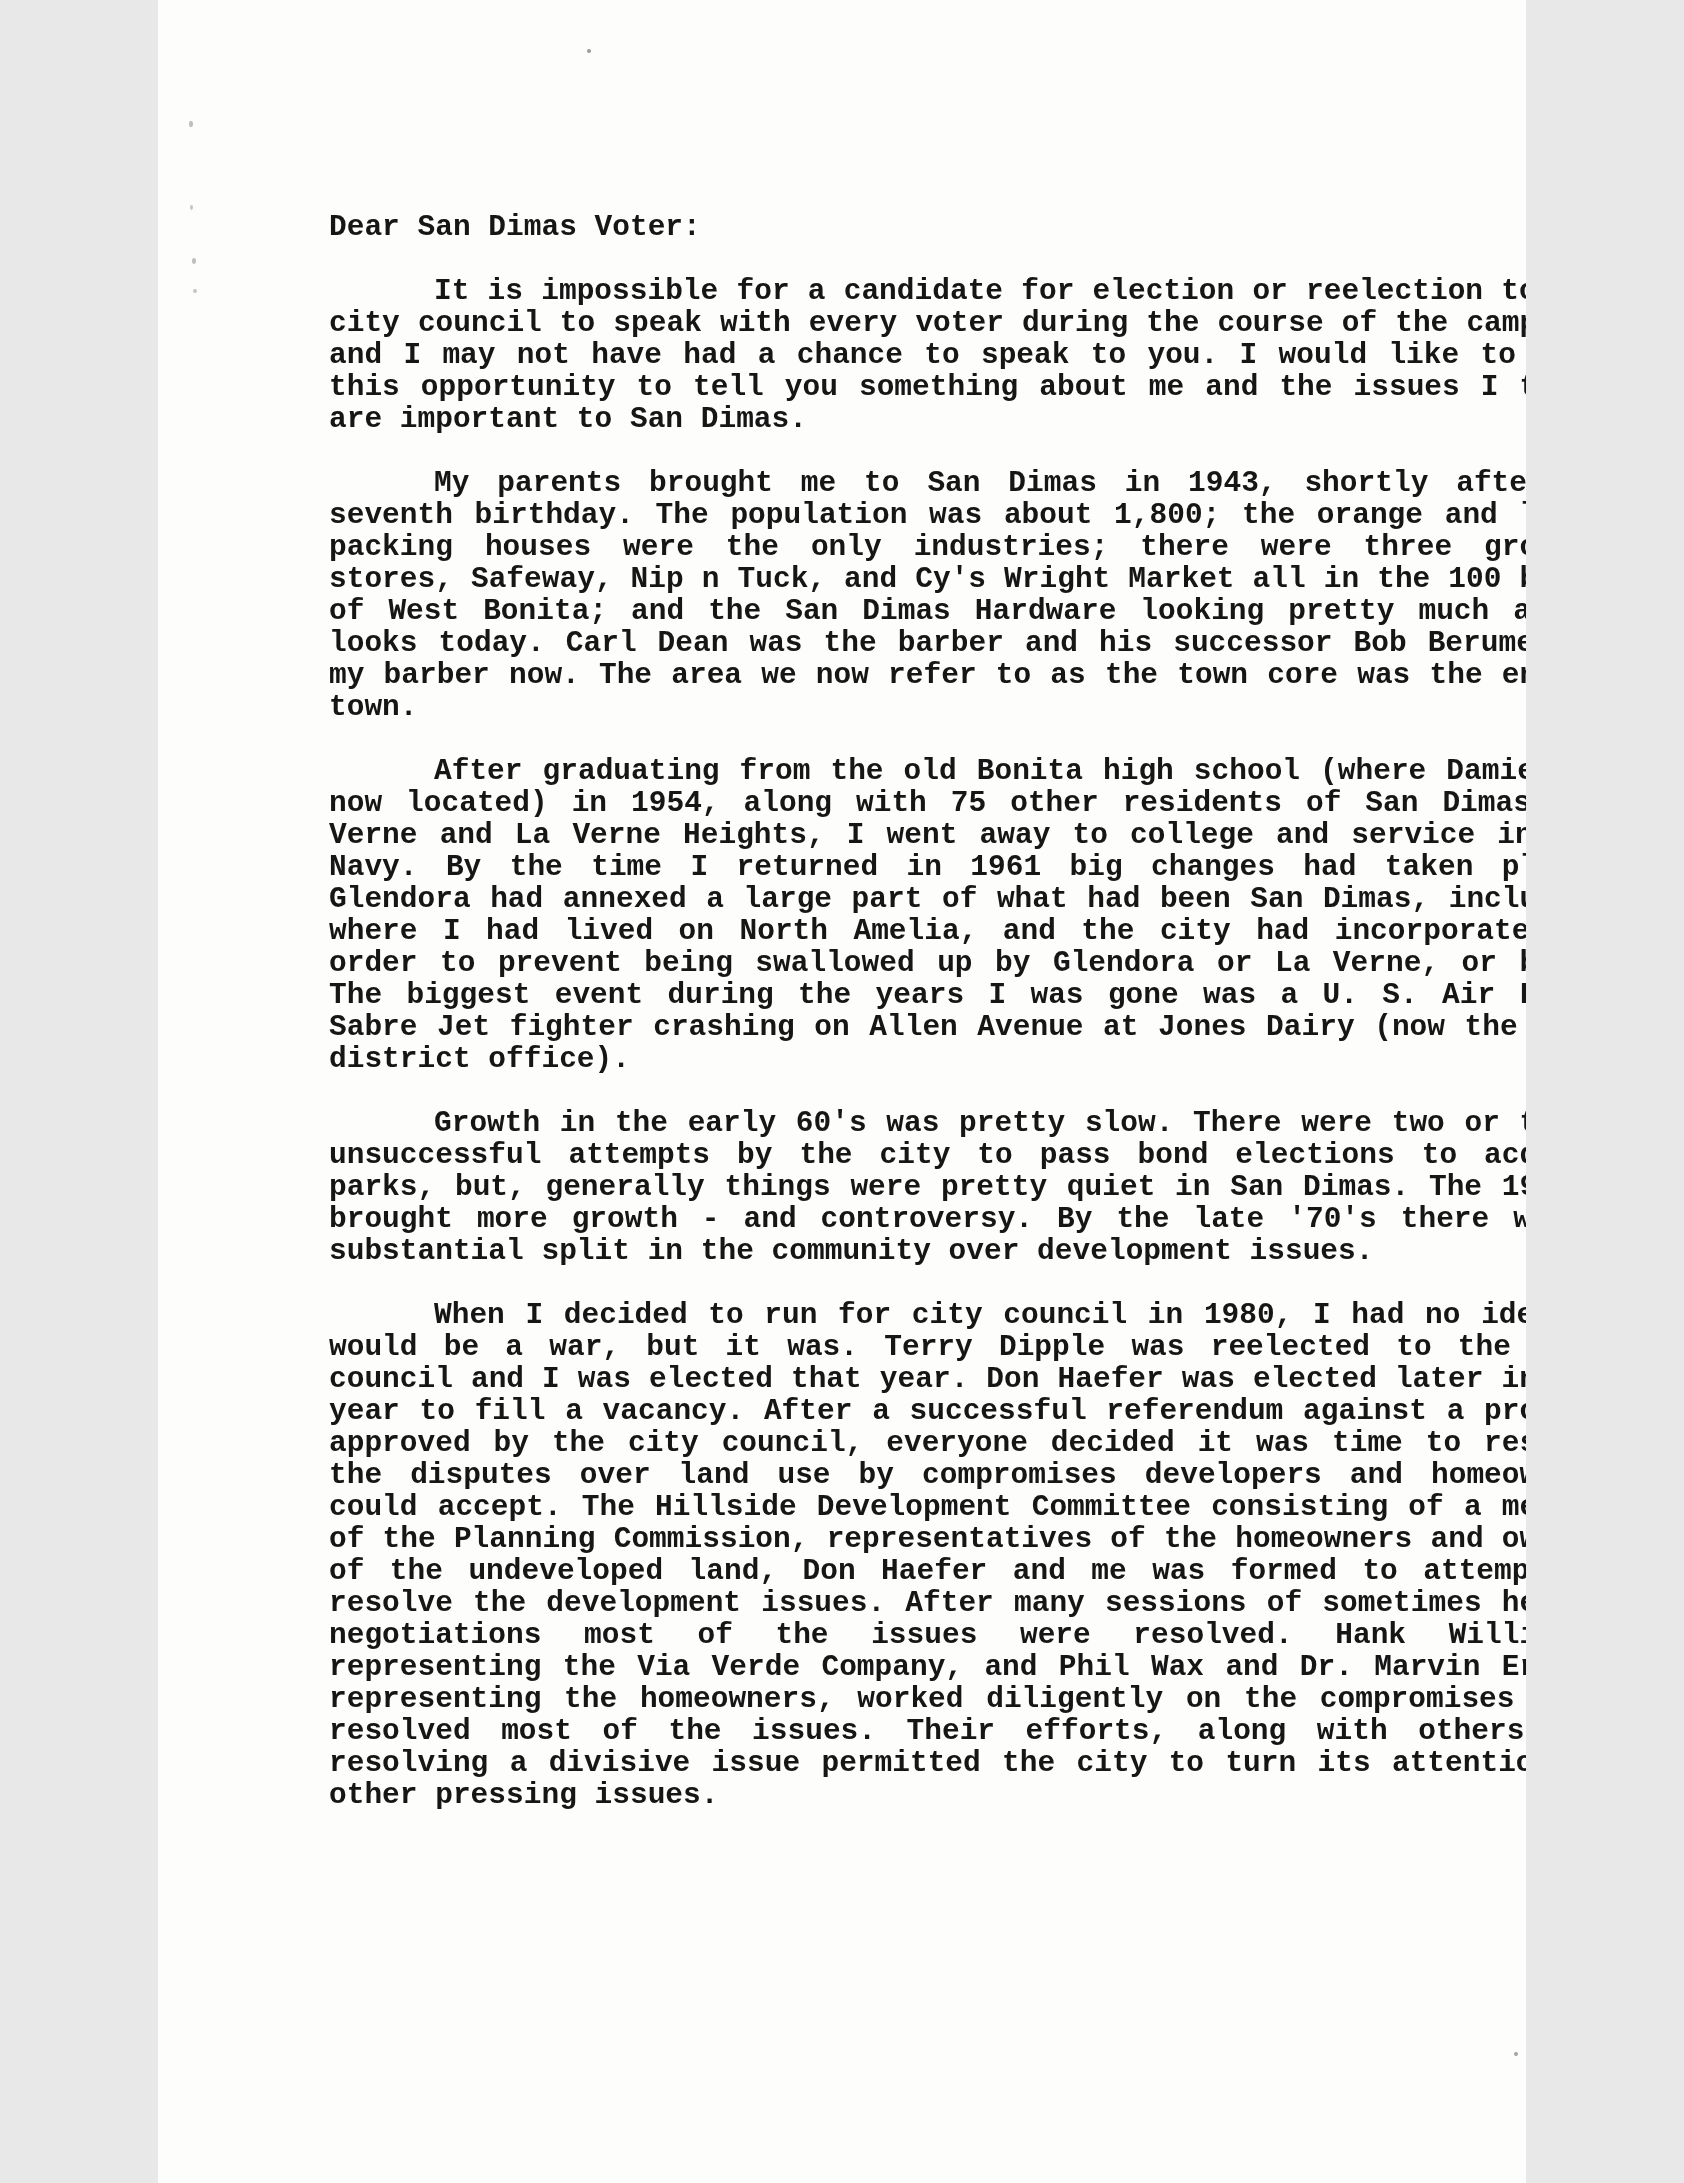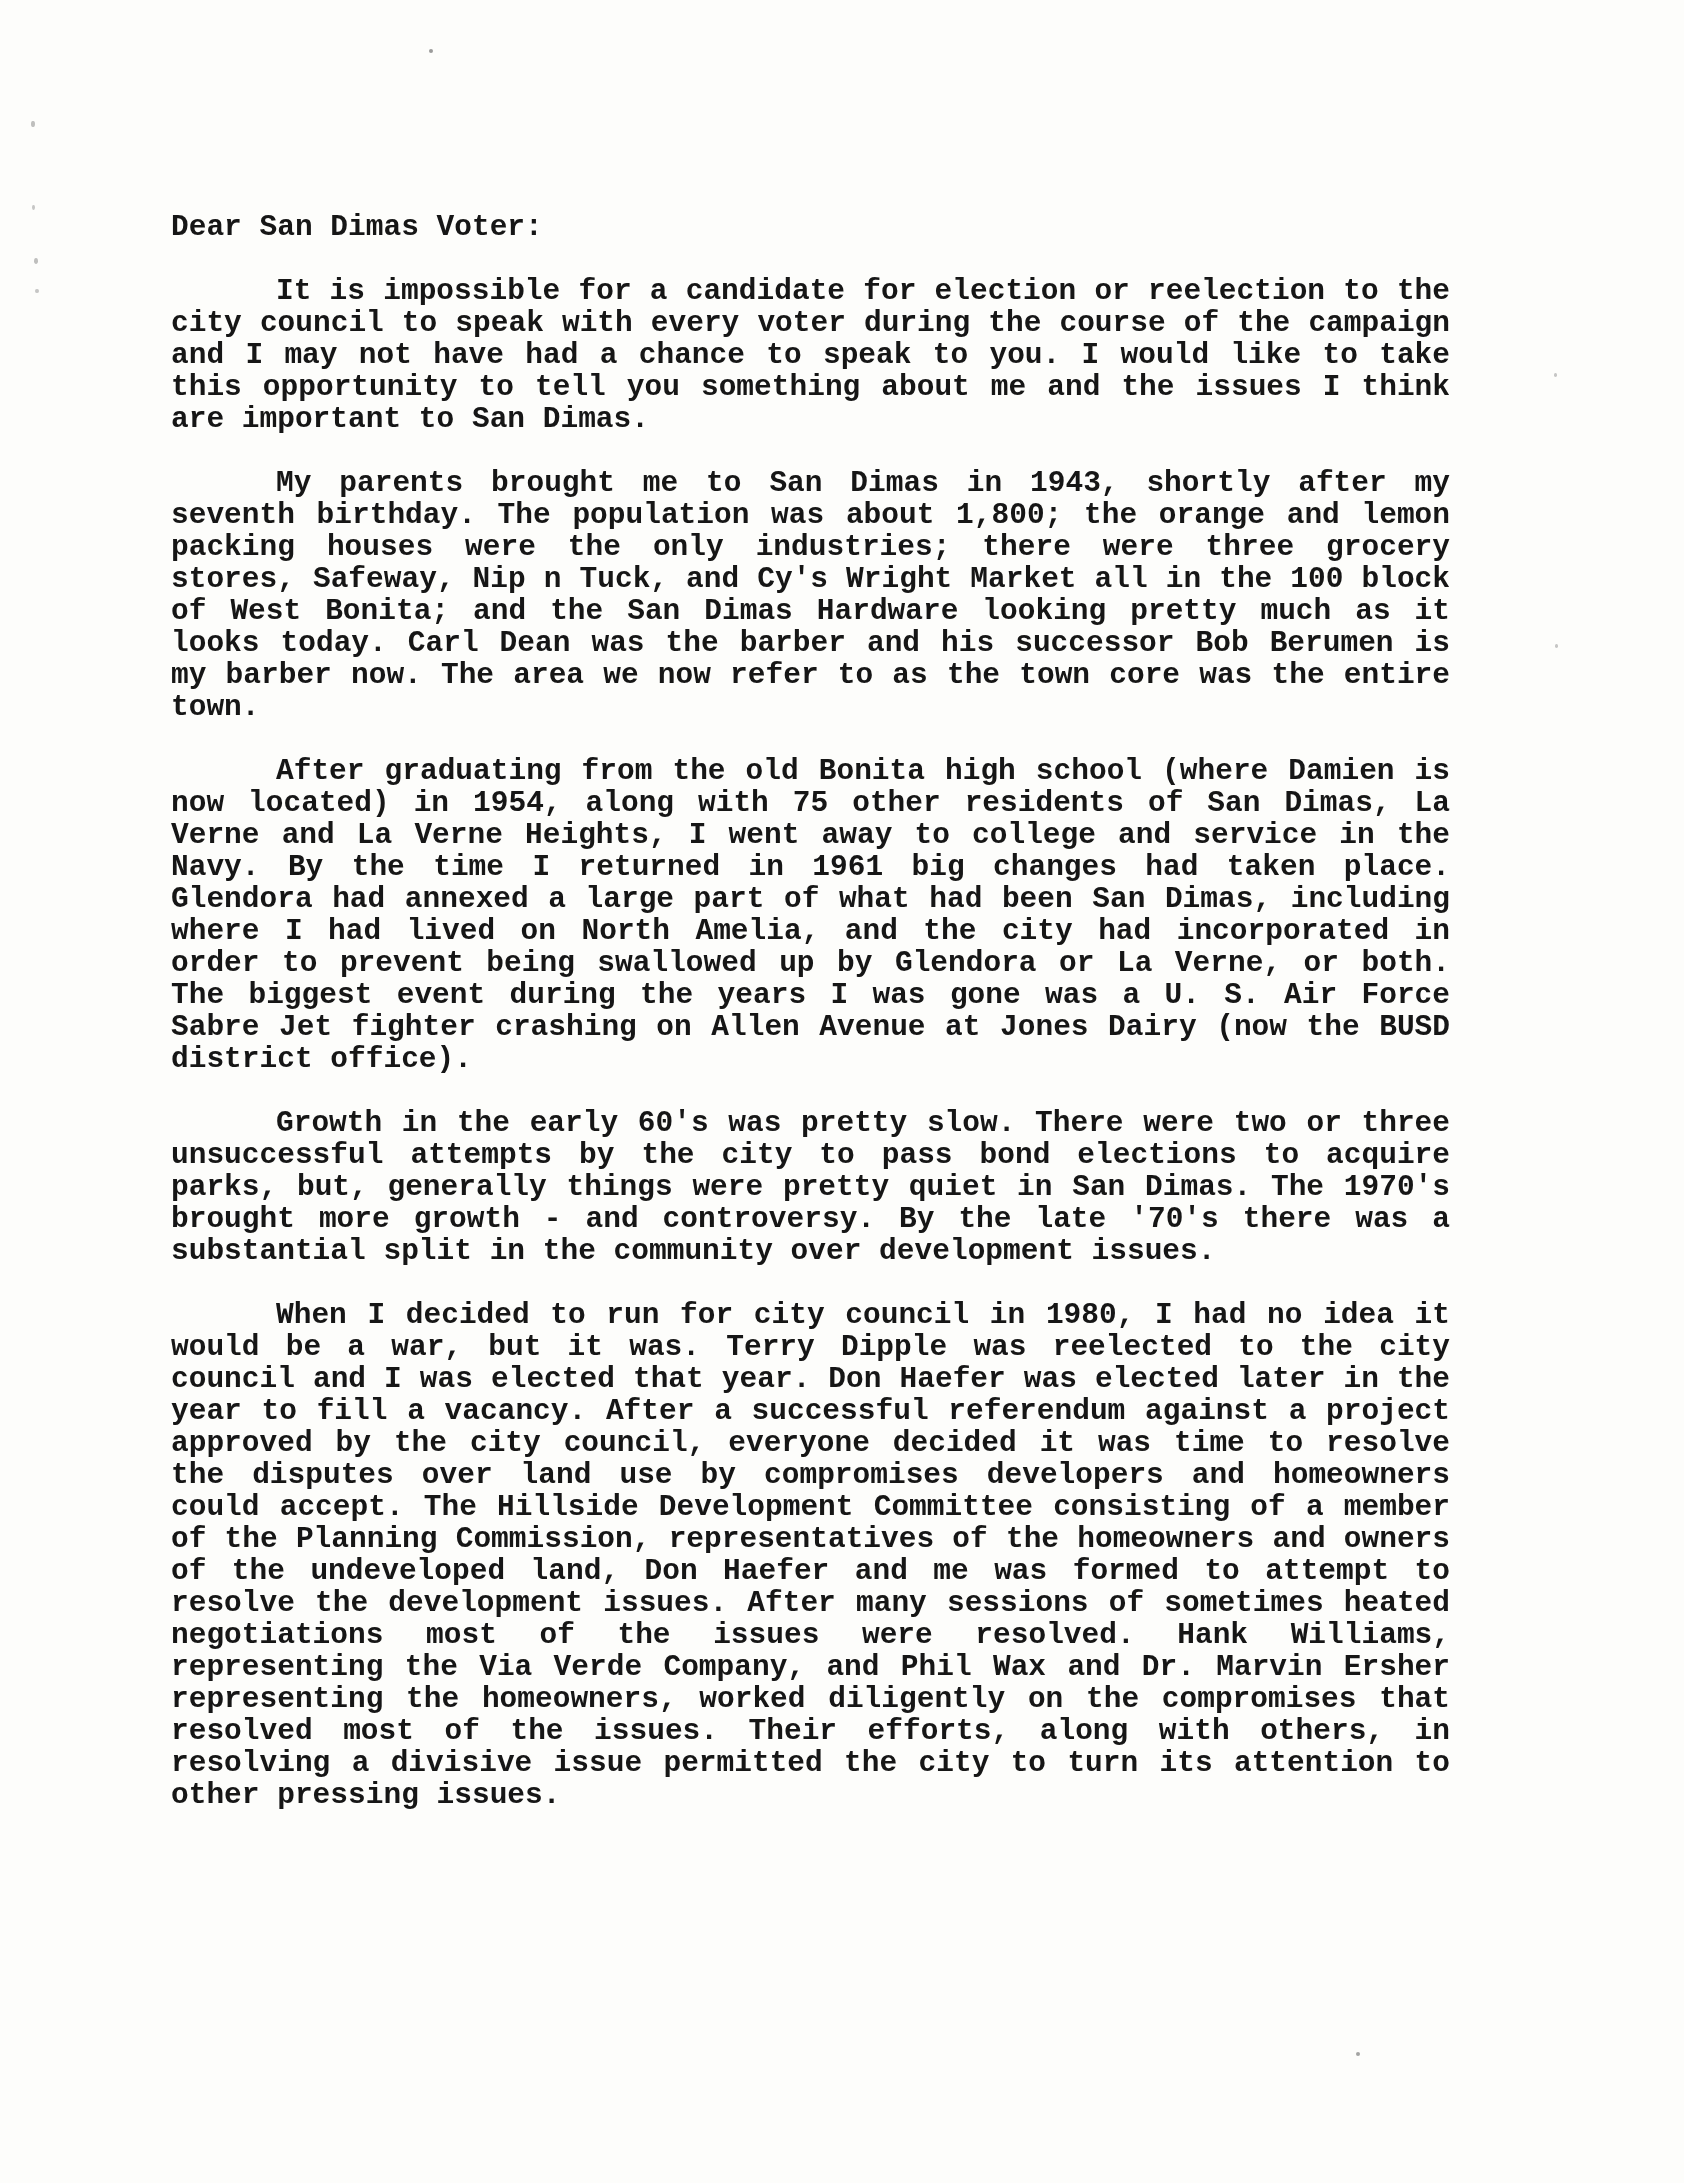--- a/index.html
+++ b/index.html
@@ -2,21 +2,21 @@
 <html style="font-size:11.2px"><head>
 <meta charset="utf-8">
 <style>
   html, body {
     margin: 0;
     padding: 0;
     background: #e8e8e8;
   }
   .page {
     position: relative;
-    width: 1684px;
+    width: 1368px;
     height: 2183px;
     margin: 0 auto;
     background: #fdfdfb;
     color: #161616;
     font-family: "Liberation Mono", "DejaVu Sans Mono", monospace;
     font-weight: bold;
     font-size: 29.5px;
     line-height: 32px;
     overflow: hidden;
   }

